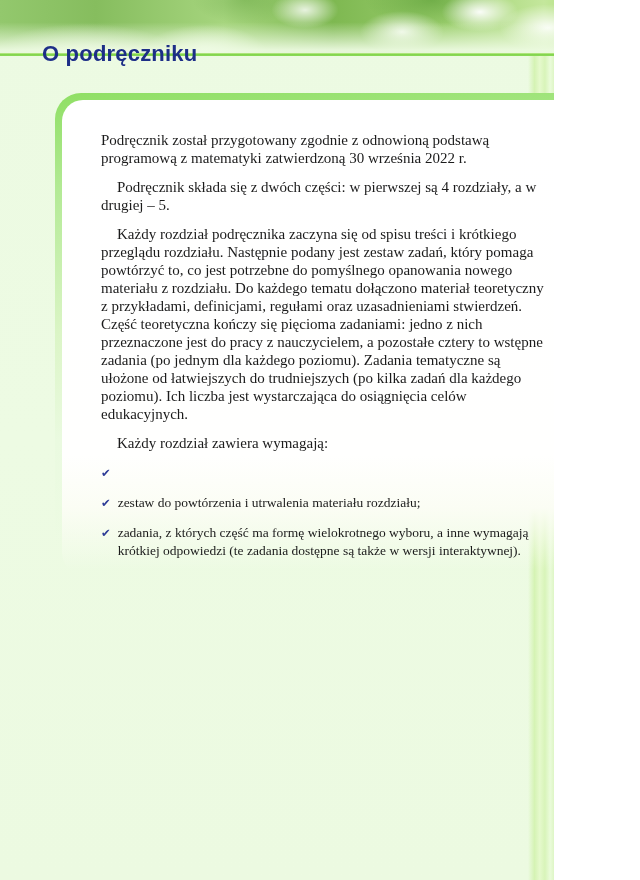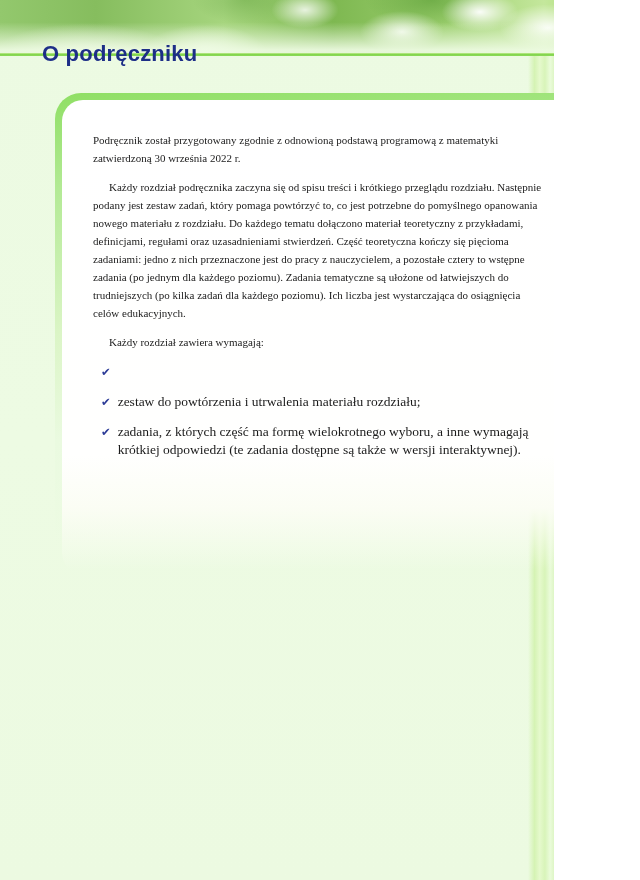--- a/index.html
+++ b/index.html
@@ -70,22 +70,22 @@
     position: absolute; inset: 7px 6px 6px 7px;
     border-radius: 21px;
     background: linear-gradient(180deg,
       #ffffff 0%, #fffffe 75%, #fbfdf4 86%, rgba(237,251,227,0) 99%);
     box-sizing: border-box;
     padding: 31px 41px 0 31px;
   }
 
   
   .card-inner p {
-    margin: 0 0 11px 0;
-    font-size: 11px; line-height: 18px;
+    margin: 0 0 11px 8px;
+    font-size: 15px; line-height: 18px;
     color: #1b1b1b;
   }
   .para-indent { text-indent: 16px; }
   .bullet-list { margin: 12px 0 0 0; }
   .bullet {
     display: flex; gap: 7px;
     margin: 0 0 12px 8px;
     font-size: 13.5px; line-height: 18px; color: #1b1b1b;
   }
   .check {
@@ -108,20 +108,21 @@
   <div class="header-rule"></div>
   <h1 class="page-title">O podręczniku</h1>
 
   <div class="edge-stripe"></div>
 
   <div class="card">
     <div class="card-inner">
 
       <p>Podręcznik został przygotowany zgodnie z odnowioną podstawą programową z matematyki zatwierdzoną 30 września 2022 r.</p>
 
+      <p class="para-indent">Podręcznik składa się z dwóch części: w pierwszej są 4 rozdziały, a w drugiej – 5.</p>
 
       <p class="para-indent">Każdy rozdział podręcznika zaczyna się od spisu treści i krótkiego przeglądu rozdziału. Następnie podany jest zestaw zadań, który pomaga powtórzyć to, co jest potrzebne do pomyślnego opanowania nowego materiału z rozdziału. Do każdego tematu dołączono materiał teoretyczny z przykładami, definicjami, regułami oraz uzasadnieniami stwierdzeń. Część teoretyczna kończy się pięcioma zadaniami: jedno z nich przeznaczone jest do pracy z nauczycielem, a pozostałe cztery to wstępne zadania (po jednym dla każdego poziomu). Zadania tematyczne są ułożone od łatwiejszych do trudniejszych (po kilka zadań dla każdego poziomu). Ich liczba jest wystarczająca do osiągnięcia celów edukacyjnych.</p>
 
       <p class="para-indent">Każdy rozdział zawiera wymagają:</p>
 
       <div class="bullet-list">
         <div class="bullet">
           <span class="check">✔</span>
         </div>
         <div class="bullet">

